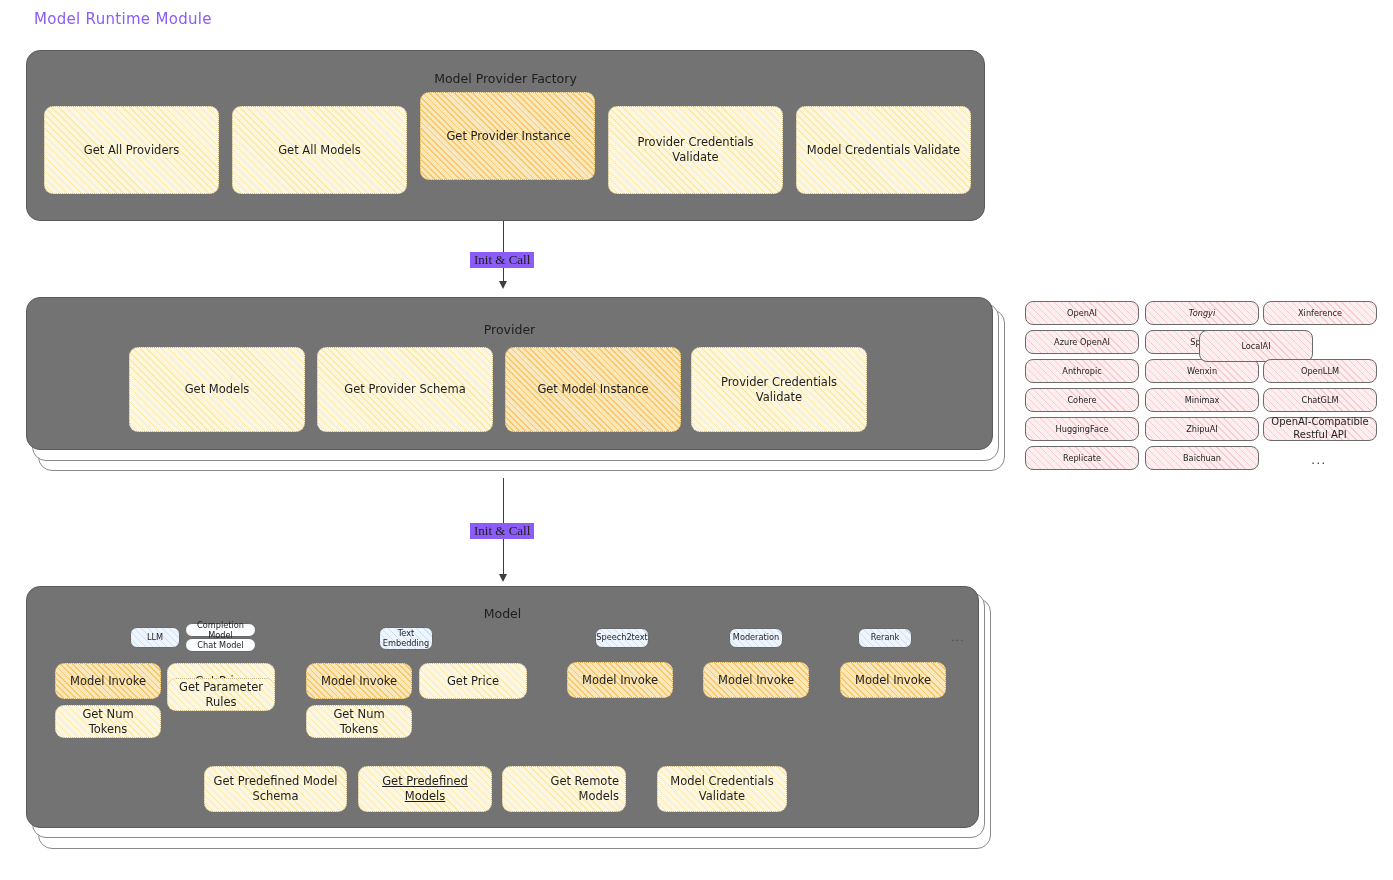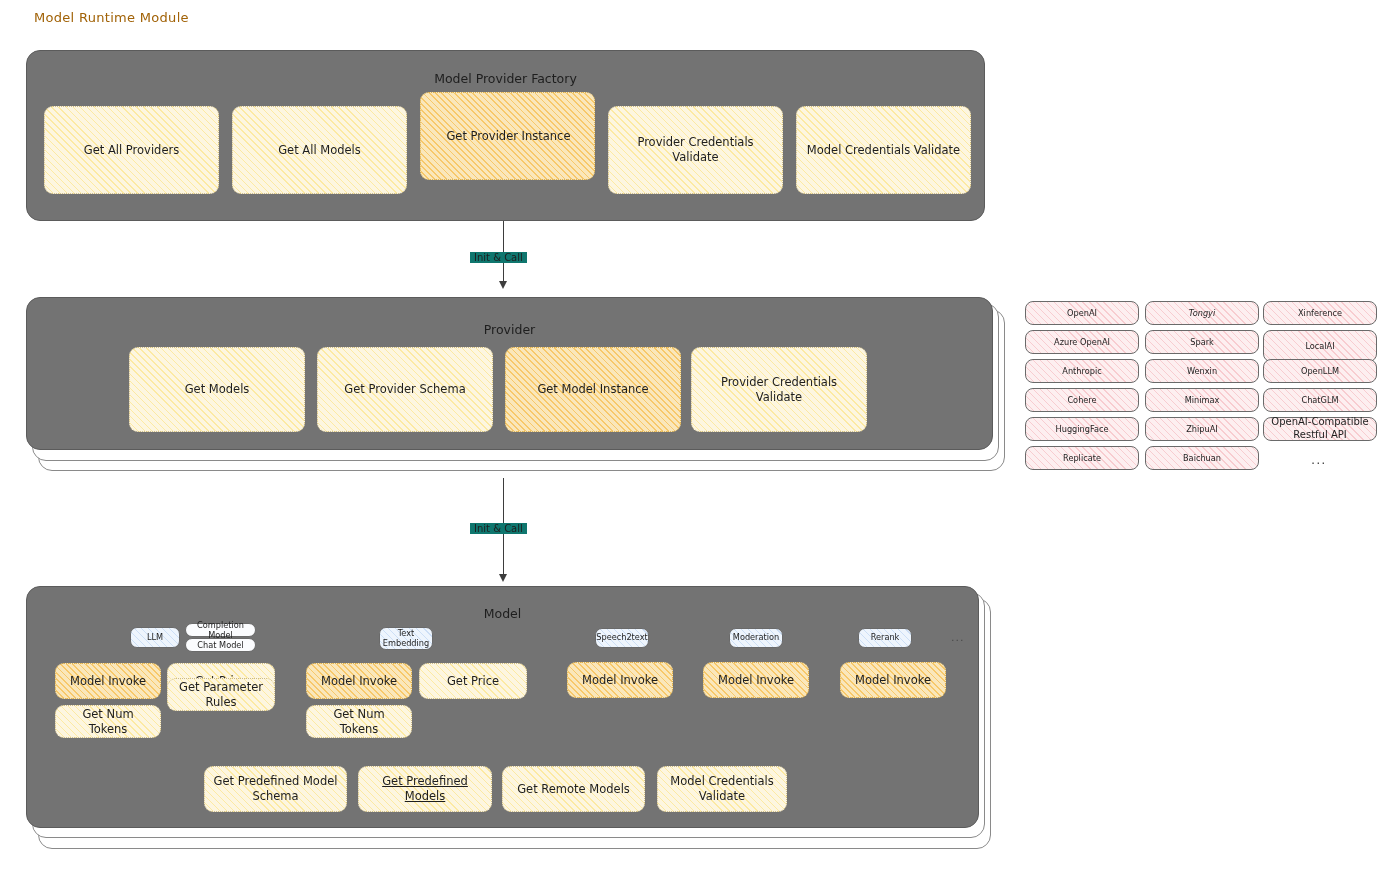--- a/index.html
+++ b/index.html
@@ -6,21 +6,21 @@
   body{
     width:1393px;height:880px;background:#ffffff;
     font-family:"DejaVu Sans","Liberation Sans",sans-serif;
     color:#1e1e1e;position:relative;overflow:hidden;
   }
   .canvas{position:absolute;left:0;top:0;width:1393px;height:880px;}
 
   
   #page-title{
     position:absolute;left:34px;top:10px;
-    font-size:13px;letter-spacing:.3px;color:#a16207;
+    font-size:15px;letter-spacing:.3px;color:#8b5cf6;
   }
 
   
   .group{
     position:absolute;background:#737373;
     border:1.1px solid #5b5b5b;border-radius:14px;
     box-sizing:border-box;
   }
   .group-title{
     position:absolute;left:0;right:0;text-align:center;
@@ -78,22 +78,22 @@
   }
 
   
   .arrow-line{position:absolute;width:1.2px;background:#3d3d3d;}
   .arrow-head{
     position:absolute;width:0;height:0;
     border-left:4.5px solid transparent;border-right:4.5px solid transparent;
     border-top:8px solid #3d3d3d;
   }
   .arrow-label{
-    position:absolute;font-size:10px;color:#1e1e1e;
-    background:#0f766e;padding:0 4px;white-space:nowrap;
+    position:absolute;font-size:13px;color:#1e1e1e;
+    background:#8b5cf6;padding:0 4px;white-space:nowrap;font-family:Liberation Serif, serif;
   }
 </style>
 </head>
 <body>
 
 <div class="canvas">
 
   <div id="page-title">Model Runtime Module</div>
 
   <div class="group" style="left:26px;top:50px;width:959px;height:171px;">
@@ -127,21 +127,21 @@
   <div class="node n-pink" style="left:1025px;top:446px;width:114px;height:24px;">Replicate</div>
 
   <div class="node n-pink" style="left:1145px;top:301px;width:114px;height:24px;font-style:italic;">Tongyi</div>
   <div class="node n-pink" style="left:1145px;top:330px;width:114px;height:24px;">Spark</div>
   <div class="node n-pink" style="left:1145px;top:359px;width:114px;height:24px;">Wenxin</div>
   <div class="node n-pink" style="left:1145px;top:388px;width:114px;height:24px;">Minimax</div>
   <div class="node n-pink" style="left:1145px;top:417px;width:114px;height:24px;">ZhipuAI</div>
   <div class="node n-pink" style="left:1145px;top:446px;width:114px;height:24px;">Baichuan</div>
 
   <div class="node n-pink" style="left:1263px;top:301px;width:114px;height:24px;">Xinference</div>
-  <div class="node n-pink" style="left:1263px;top:330px;width:114px;height:32px;">LocalAI</div>
+  <div class="node n-pink" style="left:1199px;top:330px;width:114px;height:32px;">LocalAI</div>
   <div class="node n-pink" style="left:1263px;top:359px;width:114px;height:24px;">OpenLLM</div>
   <div class="node n-pink" style="left:1263px;top:388px;width:114px;height:24px;">ChatGLM</div>
   <div class="node n-pink" style="left:1263px;top:417px;width:114px;height:24px;font-size:10px;">OpenAI-Compatible Restful API</div>
   <div class="ellipsis" style="left:1311px;top:452px;">...</div>
 
   <div class="arrow-line" style="left:503px;top:478px;height:100px;"></div>
   <div class="arrow-head" style="left:499px;top:574px;"></div>
   <div class="arrow-label" style="left:470px;top:523px;">Init &amp; Call</div>
 
   <div class="deck" style="left:38px;top:598px;width:953px;height:251px;"></div>
@@ -169,16 +169,16 @@
   <div class="node n-blue" style="left:729px;top:628px;width:54px;height:20px;">Moderation</div>
   <div class="node n-orange" style="left:703px;top:662px;width:106px;height:36px;">Model Invoke</div>
 
   <div class="node n-blue" style="left:858px;top:628px;width:54px;height:20px;">Rerank</div>
   <div class="node n-orange" style="left:840px;top:662px;width:106px;height:36px;">Model Invoke</div>
 
   <div class="ellipsis" style="left:951px;top:631px;font-size:11px;">...</div>
 
   <div class="node n-yellow" style="left:204px;top:766px;width:143px;height:46px;">Get Predefined Model Schema</div>
   <div class="node n-yellow" style="left:358px;top:766px;width:134px;height:46px;text-decoration:underline;">Get Predefined Models</div>
-  <div class="node n-yellow" style="left:502px;top:766px;width:143px;height:46px;">Get Remote Models</div>
+  <div class="node n-yellow" style="left:502px;top:766px;width:124px;height:46px;text-align:right;">Get Remote Models</div>
   <div class="node n-yellow" style="left:657px;top:766px;width:130px;height:46px;">Model Credentials Validate</div>
 
 </div>
 
 </body></html>

